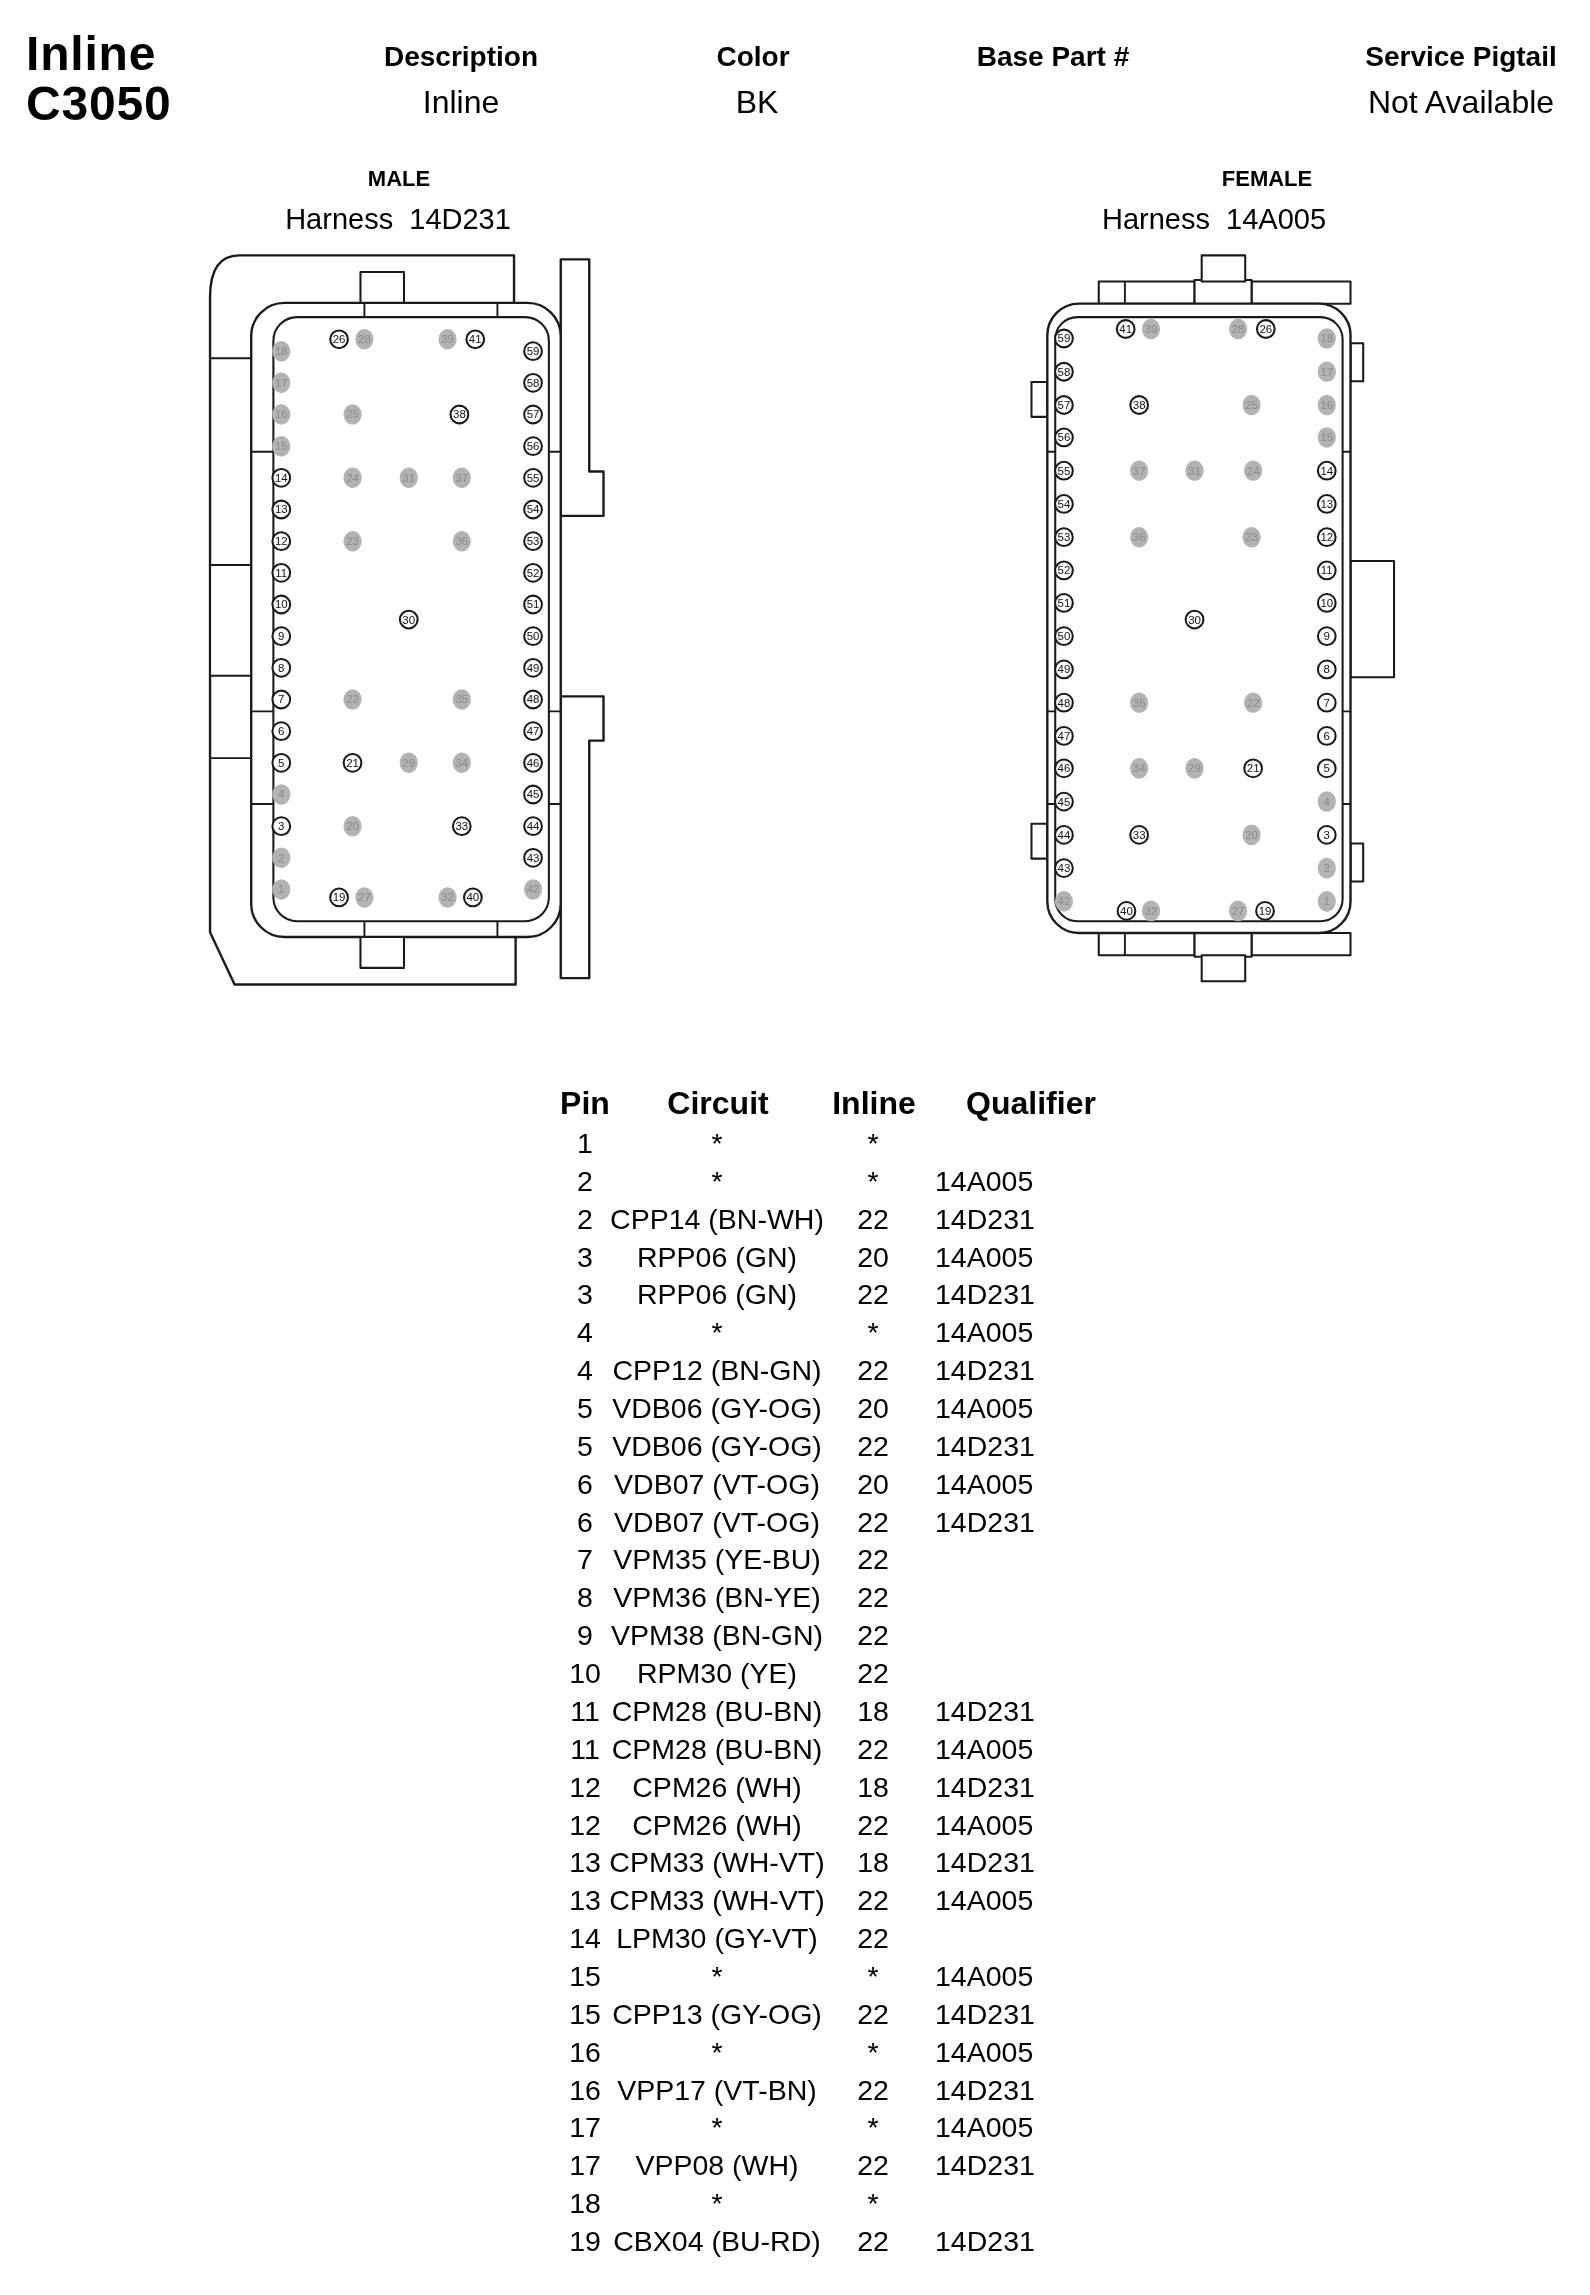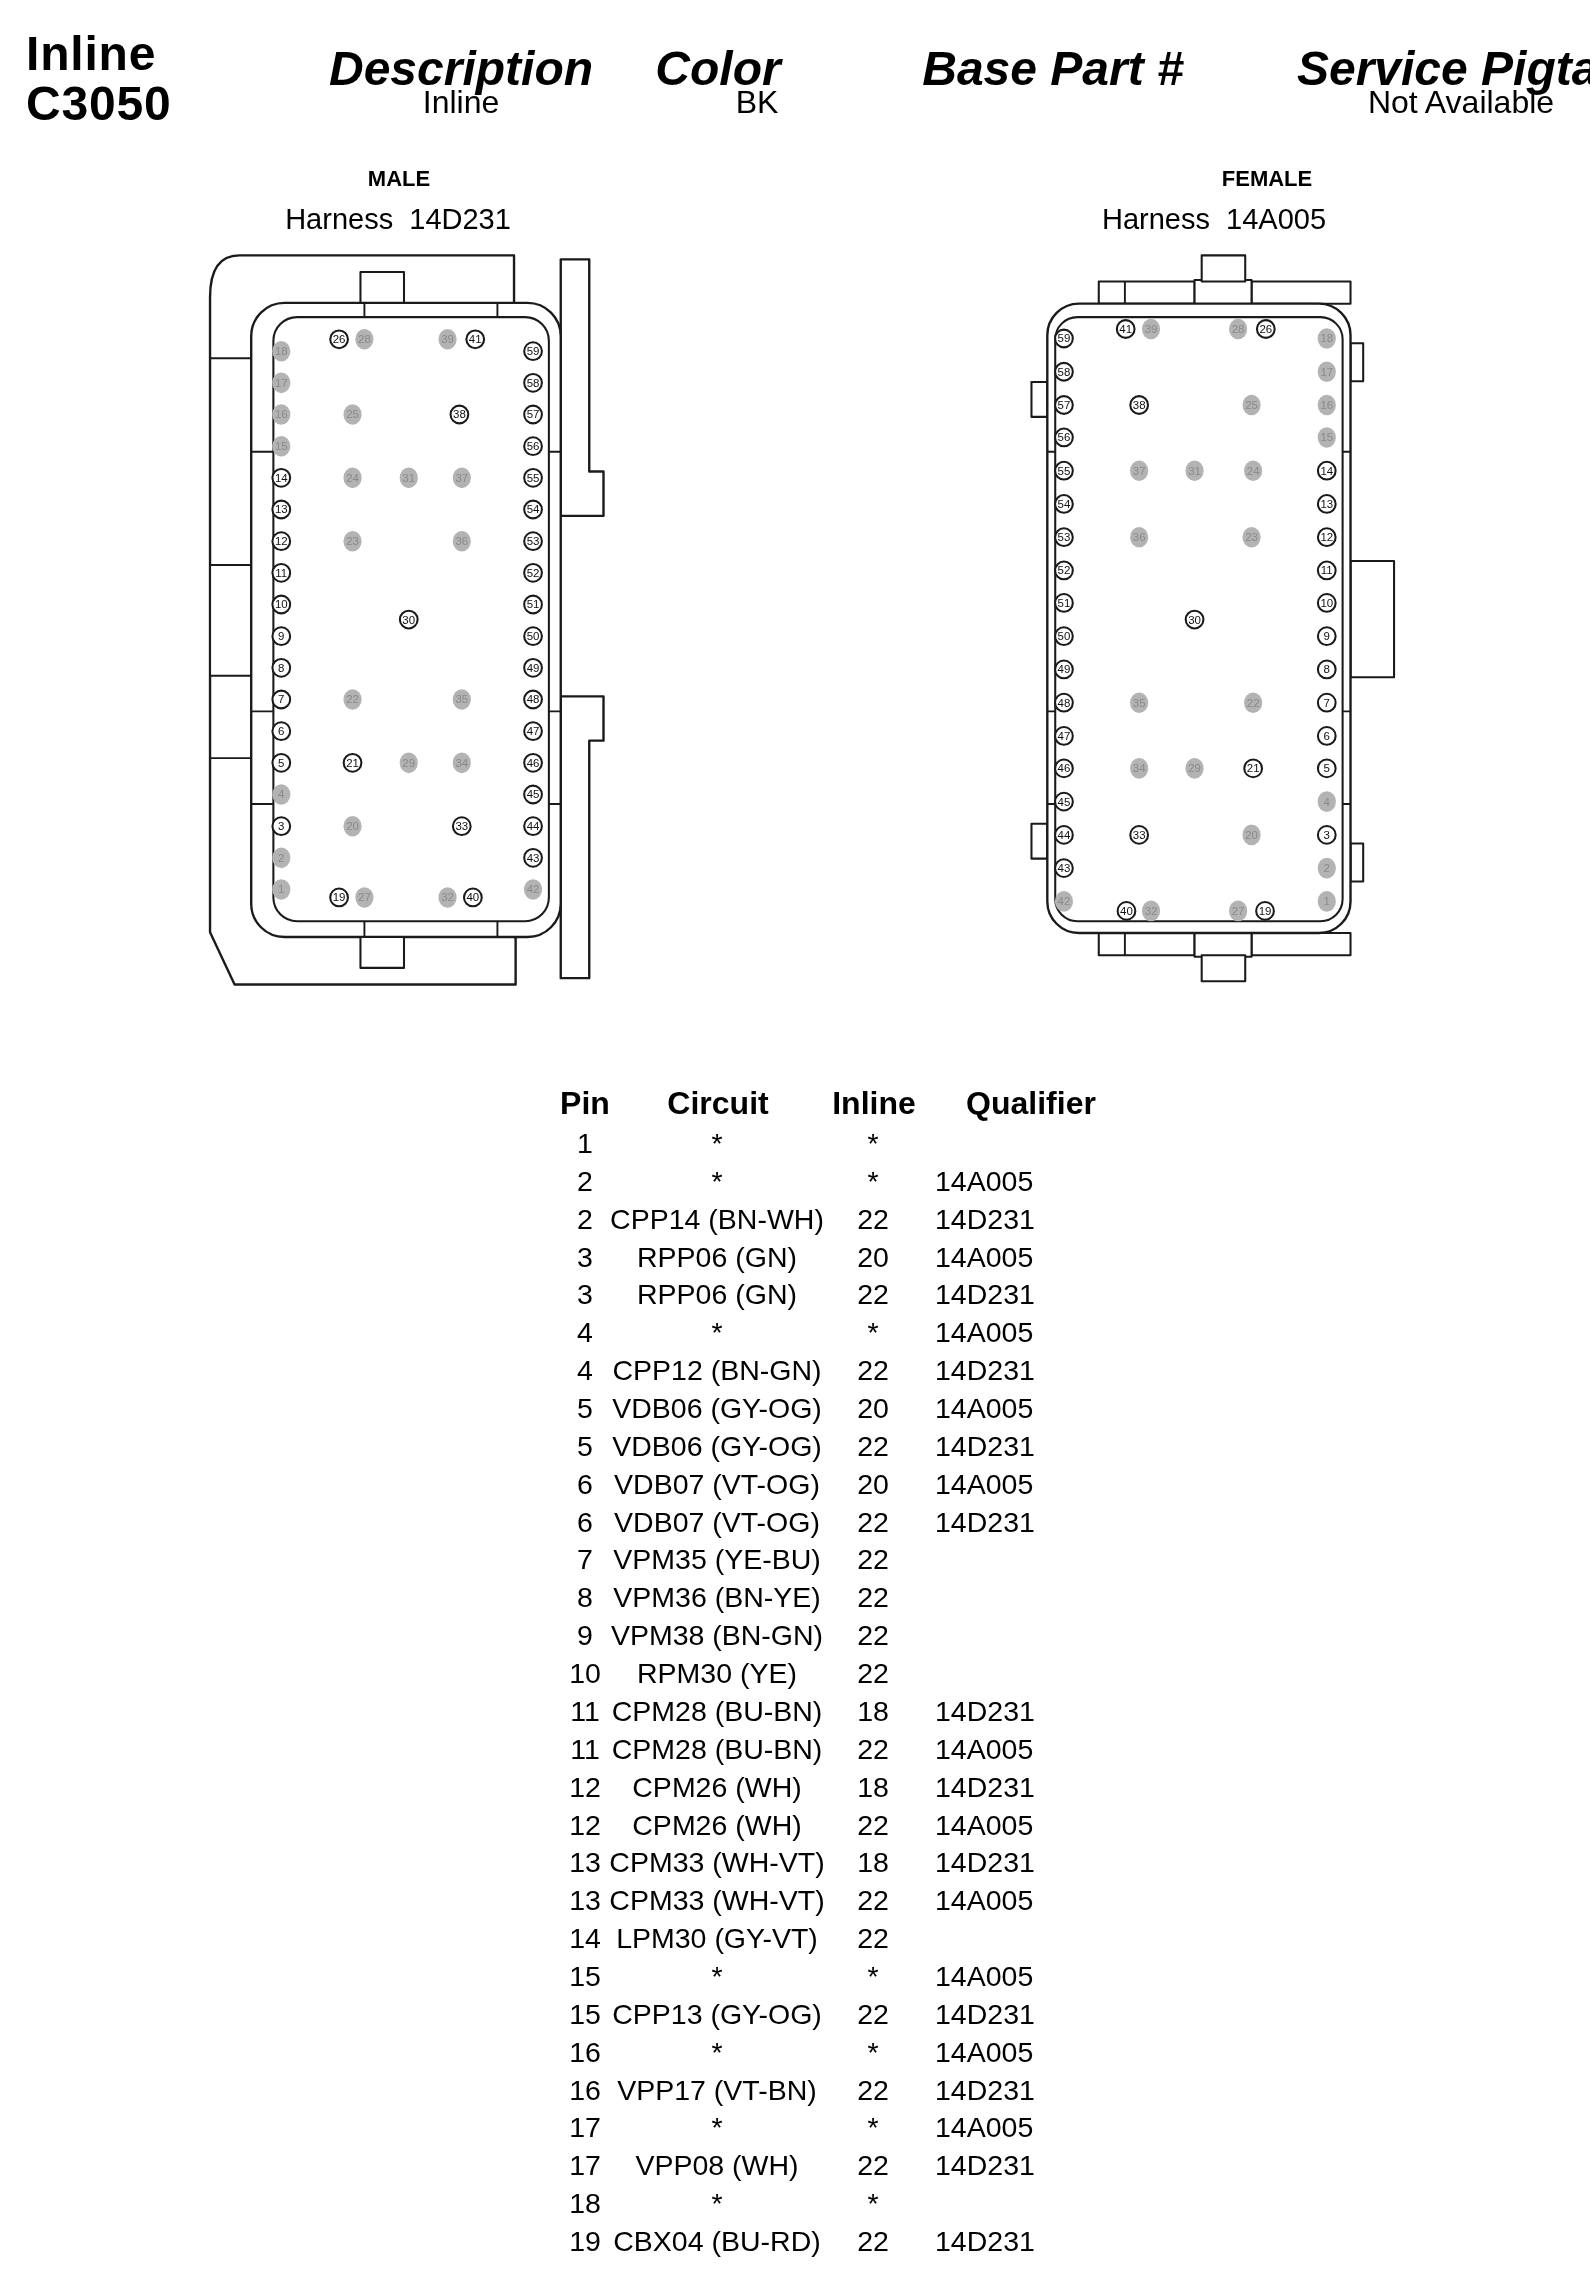--- a/index.html
+++ b/index.html
@@ -1,21 +1,21 @@
 <!DOCTYPE html>
 <html style="font-size:12.7px"><head>
 <meta charset="utf-8">
 <style>
   html,body{margin:0;padding:0;background:#fff;}
   body{width:1591px;height:2295px;position:relative;overflow:hidden;
        font-family:"Liberation Sans","DejaVu Sans",sans-serif;color:#000;}
   .abs{position:absolute;}
   .ctr{transform:translateX(-50%);white-space:pre;}
   #part-id{left:26px;top:28.5px;font-size:48px;font-weight:bold;line-height:50px;letter-spacing:0.8px;}
-  .hcol-label{font-size:48px;font-weight:bold;top:41px;font-style:italic;}
+  .hcol-label{font-size:28px;font-weight:bold;top:41px;}
   .hcol-value{font-size:32px;top:84px;}
   .conn-title{font-size:22px;font-weight:bold;top:166px;}
   .conn-harness{font-size:29px;top:203px;}
   .th{font-size:32px;font-weight:bold;top:1085px;}
   .trow{position:absolute;left:0;width:1591px;height:38px;}
   .tcell{position:absolute;font-size:28.5px;line-height:38px;white-space:pre;}
   .c-pin{left:585px;transform:translateX(-50%);}
   .c-circuit{left:717px;transform:translateX(-50%);}
   .c-gauge{left:873px;transform:translateX(-50%);}
   .c-qualifier{left:935px;text-align:right;}
@@ -27,21 +27,21 @@
 </head>
 <body>
 
 <div id="part-id" class="abs">
   <div>Inline</div>
   <div>C3050</div>
 </div>
 
 <div class="abs hcol-label ctr" style="left:461px">Description</div>
 <div class="abs hcol-value ctr" style="left:461px">Inline</div>
-<div class="abs hcol-label ctr" style="left:718px">Color</div>
+<div class="abs hcol-label ctr" style="left:753px">Color</div>
 <div class="abs hcol-value ctr" style="left:757px">BK</div>
 <div class="abs hcol-label ctr" style="left:1053px">Base Part #</div>
 <div class="abs hcol-value ctr" style="left:1053px"></div>
 <div class="abs hcol-label ctr" style="left:1461px">Service Pigtail</div>
 <div class="abs hcol-value ctr" style="left:1461px">Not Available</div>
 
 <div class="abs conn-title ctr" style="left:399px">MALE</div>
 <div class="abs conn-harness ctr" style="left:398px">Harness  14D231</div>
 <div class="abs conn-title ctr" style="left:1267px">FEMALE</div>
 <div class="abs conn-harness ctr" style="left:1214px">Harness  14A005</div>

